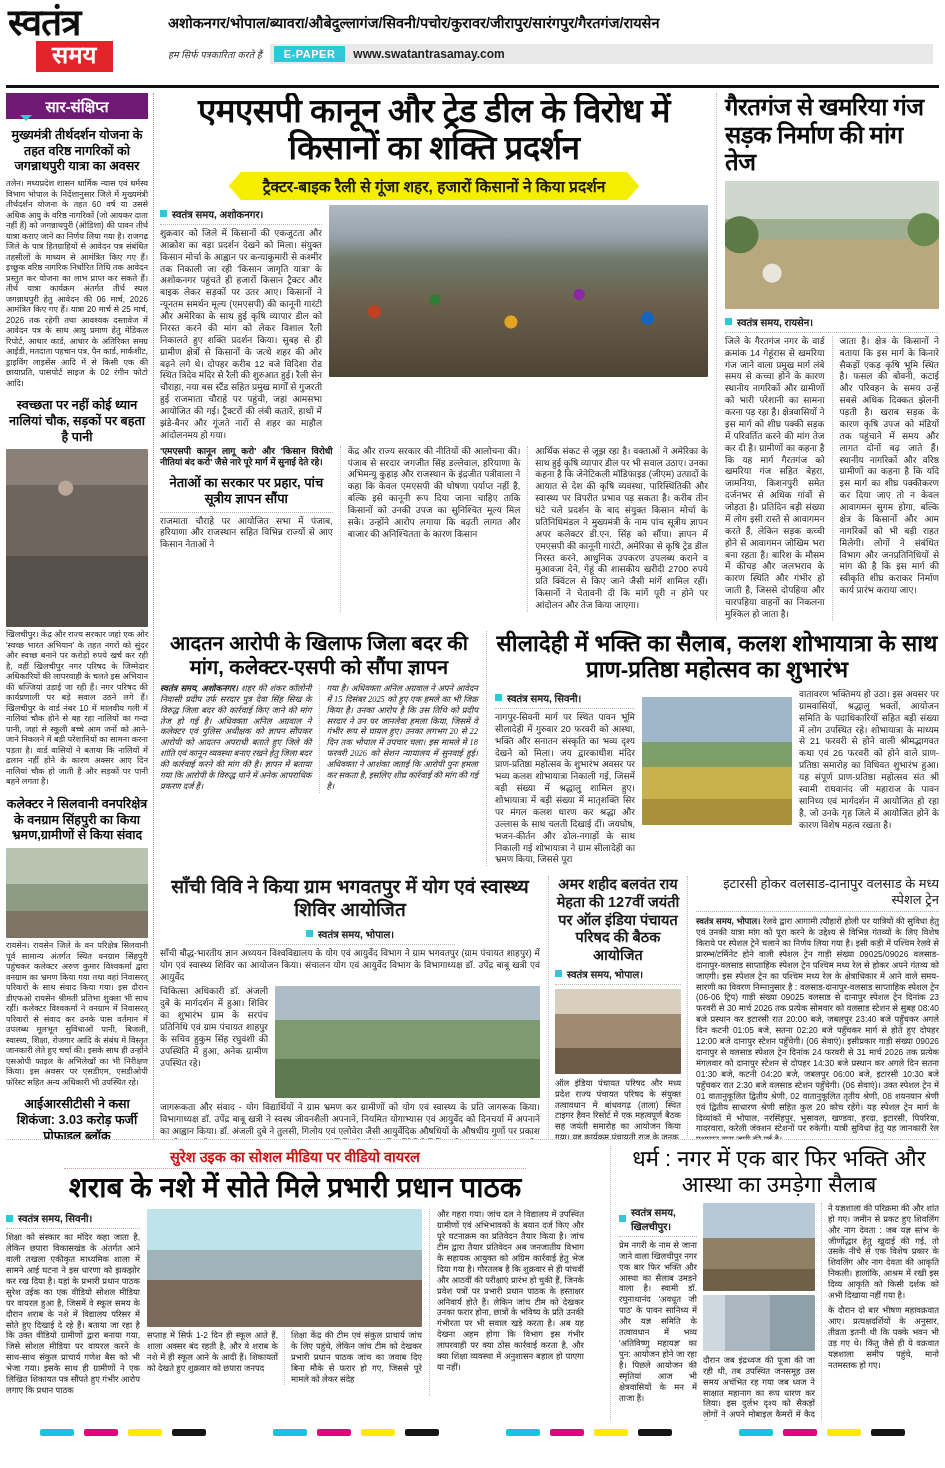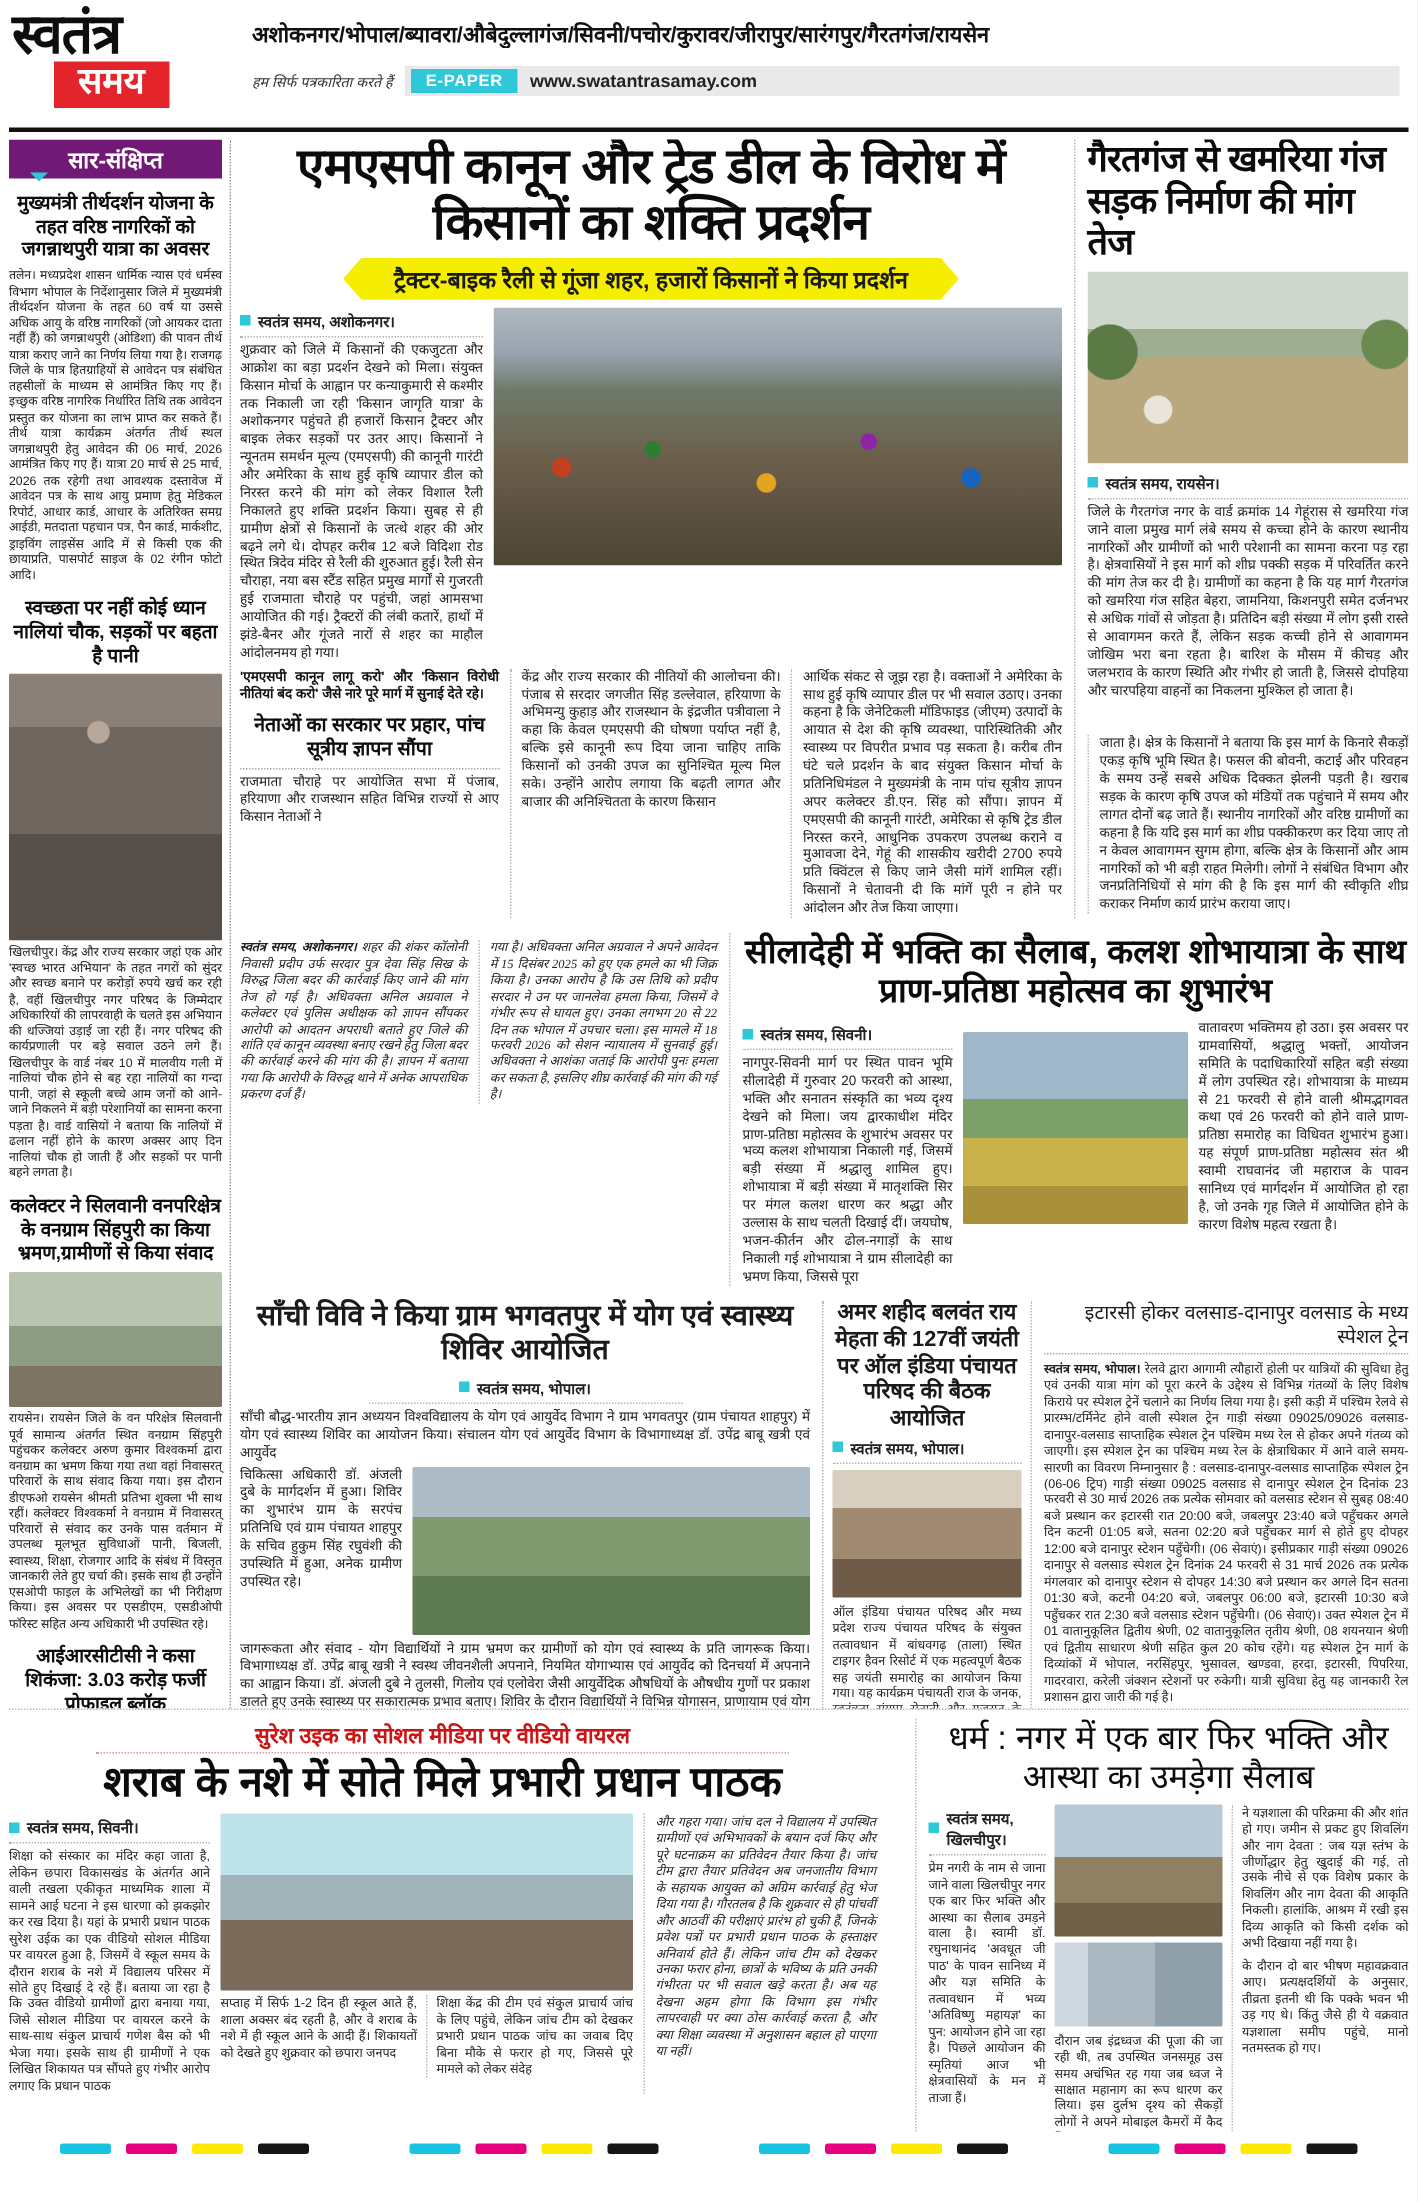--- a/index.html
+++ b/index.html
@@ -75,21 +75,21 @@
   .lead-photo-wrap { flex:1; min-width:0; }
   .lead-photo { height:172px; }
   .lead-bottom { display:flex; gap:7px; margin-top:4px; }
   .lead-bottom > div { flex:1; min-width:0; }
   .caption { font-size:9px; font-weight:700; line-height:1.3; text-align:justify; color:#111; }
   .crosshead { font-size:13px; font-weight:800; text-align:center; line-height:1.25; margin:6px 0 3px 0; border-bottom:1px dotted #aaa; padding-bottom:4px; color:#0d0d0d; }
 
   .road { flex:1; min-width:0; }
   .road-headline { font-size:24px; font-weight:800; line-height:1.15; color:#0b0b0b; letter-spacing:-.5px; }
   .road-photo { height:128px; margin:5px 0 4px 0; }
-  .road-cols { display:flex; gap:24px;flex-direction:column; }
+  .road-cols { display:flex; gap:7px; }
   .road-cols > div { flex:1; min-width:0; }
 
   .row2 { display:flex; gap:8px; margin-top:10px; }
   .jila { width:318px; flex:0 0 auto; }
   .jila-headline { font-size:20px; font-weight:800; text-align:center; line-height:1.2; color:#0b0b0b; }
   .jila-cols { display:flex; gap:7px; margin-top:5px; }
   .jila-cols > div { flex:1; min-width:0; font-style:italic; font-family:"Liberation Serif","DejaVu Serif",serif; }
   .jila-byline { font-weight:800; }
   .seela { flex:1; min-width:0; border-left:1px dotted #b9b9b9; padding-left:8px; }
   .seela-headline { font-size:22.5px; font-weight:800; text-align:center; line-height:1.18; color:#0b0b0b; }
@@ -114,21 +114,21 @@
   .bottom-band { display:flex; gap:26px; border-top:1px dotted #b9b9b9; padding-top:6px; height:282px; overflow:hidden; }
   .school { width:578px; flex:0 0 auto; }
   .school-kicker { font-size:14.5px; font-weight:800; color:#cc1414; text-align:center; border-bottom:1px dotted #d99; padding-bottom:2px; width:80%; margin:0 auto; }
   .school-headline { font-size:28px; font-weight:800; text-align:center; line-height:1.15; color:#0b0b0b; margin-top:3px; }
   .school-grid { display:flex; gap:7px; margin-top:5px; }
   .school-col1 { width:134px; flex:0 0 auto; }
   .school-mid { width:275px; flex:0 0 auto; }
   .school-photo { height:118px; margin-bottom:3px; }
   .school-mid-cols { display:flex; gap:6px; }
   .school-mid-cols > div { flex:1; min-width:0; }
-  .school-col3 { flex:1; min-width:0;font-style:italic; }
+  .school-col3 { flex:1; min-width:0; }
   .dharm { flex:1; min-width:0; border-left:1px dotted #b9b9b9; padding-left:8px; }
   .dharm-headline { font-size:22px; font-weight:400; text-align:center; line-height:1.2; color:#0b0b0b; }
   .dharm-grid { display:flex; gap:6px; margin-top:4px; }
   .dharm-colA { width:78px; flex:0 0 auto; }
   .dharm-photos { width:112px; flex:0 0 auto; }
   .dharm-photo1 { height:88px; margin-bottom:4px; }
   .dharm-photo2 { height:56px; }
   .dharm-colB { flex:1; min-width:0; }
 
   .regmarks { display:flex; justify-content:space-around; align-items:center; margin-top:8px; }
@@ -229,20 +229,21 @@
           <div class="road-cols">
             <div class="body">जिले के गैरतगंज नगर के वार्ड क्रमांक 14 गेहूंरास से खमरिया गंज जाने वाला प्रमुख मार्ग लंबे समय से कच्चा होने के कारण स्थानीय नागरिकों और ग्रामीणों को भारी परेशानी का सामना करना पड़ रहा है। क्षेत्रवासियों ने इस मार्ग को शीघ्र पक्की सड़क में परिवर्तित करने की मांग तेज कर दी है। ग्रामीणों का कहना है कि यह मार्ग गैरतगंज को खमरिया गंज सहित बेहरा, जामनिया, किशनपुरी समेत दर्जनभर से अधिक गांवों से जोड़ता है। प्रतिदिन बड़ी संख्या में लोग इसी रास्ते से आवागमन करते हैं, लेकिन सड़क कच्ची होने से आवागमन जोखिम भरा बना रहता है। बारिश के मौसम में कीचड़ और जलभराव के कारण स्थिति और गंभीर हो जाती है, जिससे दोपहिया और चारपहिया वाहनों का निकलना मुश्किल हो जाता है।</div>
             <div class="body vr" style="padding-left:7px;">जाता है। क्षेत्र के किसानों ने बताया कि इस मार्ग के किनारे सैकड़ों एकड़ कृषि भूमि स्थित है। फसल की बोवनी, कटाई और परिवहन के समय उन्हें सबसे अधिक दिक्कत झेलनी पड़ती है। खराब सड़क के कारण कृषि उपज को मंडियों तक पहुंचाने में समय और लागत दोनों बढ़ जाते हैं। स्थानीय नागरिकों और वरिष्ठ ग्रामीणों का कहना है कि यदि इस मार्ग का शीघ्र पक्कीकरण कर दिया जाए तो न केवल आवागमन सुगम होगा, बल्कि क्षेत्र के किसानों और आम नागरिकों को भी बड़ी राहत मिलेगी। लोगों ने संबंधित विभाग और जनप्रतिनिधियों से मांग की है कि इस मार्ग की स्वीकृति शीघ्र कराकर निर्माण कार्य प्रारंभ कराया जाए।</div>
           </div>
         </article>
       </div>
 
       <div class="row2">
 
         <article class="jila">
+          <h2 class="jila-headline">आदतन आरोपी के खिलाफ जिला बदर की मांग, कलेक्टर-एसपी को सौंपा ज्ञापन</h2>
           <div class="jila-cols">
             <div class="body-sm">
               <span class="jila-byline">स्वतंत्र समय, अशोकनगर।</span>
               <span>शहर की शंकर कॉलोनी निवासी प्रदीप उर्फ सरदार पुत्र देवा सिंह सिख के विरुद्ध जिला बदर की कार्रवाई किए जाने की मांग तेज हो गई है। अधिवक्ता अनिल अग्रवाल ने कलेक्टर एवं पुलिस अधीक्षक को ज्ञापन सौंपकर आरोपी को आदतन अपराधी बताते हुए जिले की शांति एवं कानून व्यवस्था बनाए रखने हेतु जिला बदर की कार्रवाई करने की मांग की है। ज्ञापन में बताया गया कि आरोपी के विरुद्ध थाने में अनेक आपराधिक प्रकरण दर्ज हैं।</span>
             </div>
             <div class="body-sm vr" style="padding-left:7px;">गया है। अधिवक्ता अनिल अग्रवाल ने अपने आवेदन में 15 दिसंबर 2025 को हुए एक हमले का भी जिक्र किया है। उनका आरोप है कि उस तिथि को प्रदीप सरदार ने उन पर जानलेवा हमला किया, जिसमें वे गंभीर रूप से घायल हुए। उनका लगभग 20 से 22 दिन तक भोपाल में उपचार चला। इस मामले में 18 फरवरी 2026 को सेशन न्यायालय में सुनवाई हुई। अधिवक्ता ने आशंका जताई कि आरोपी पुनः हमला कर सकता है, इसलिए शीघ्र कार्रवाई की मांग की गई है।</div>
           </div>
         </article>
 
         <article class="seela">

